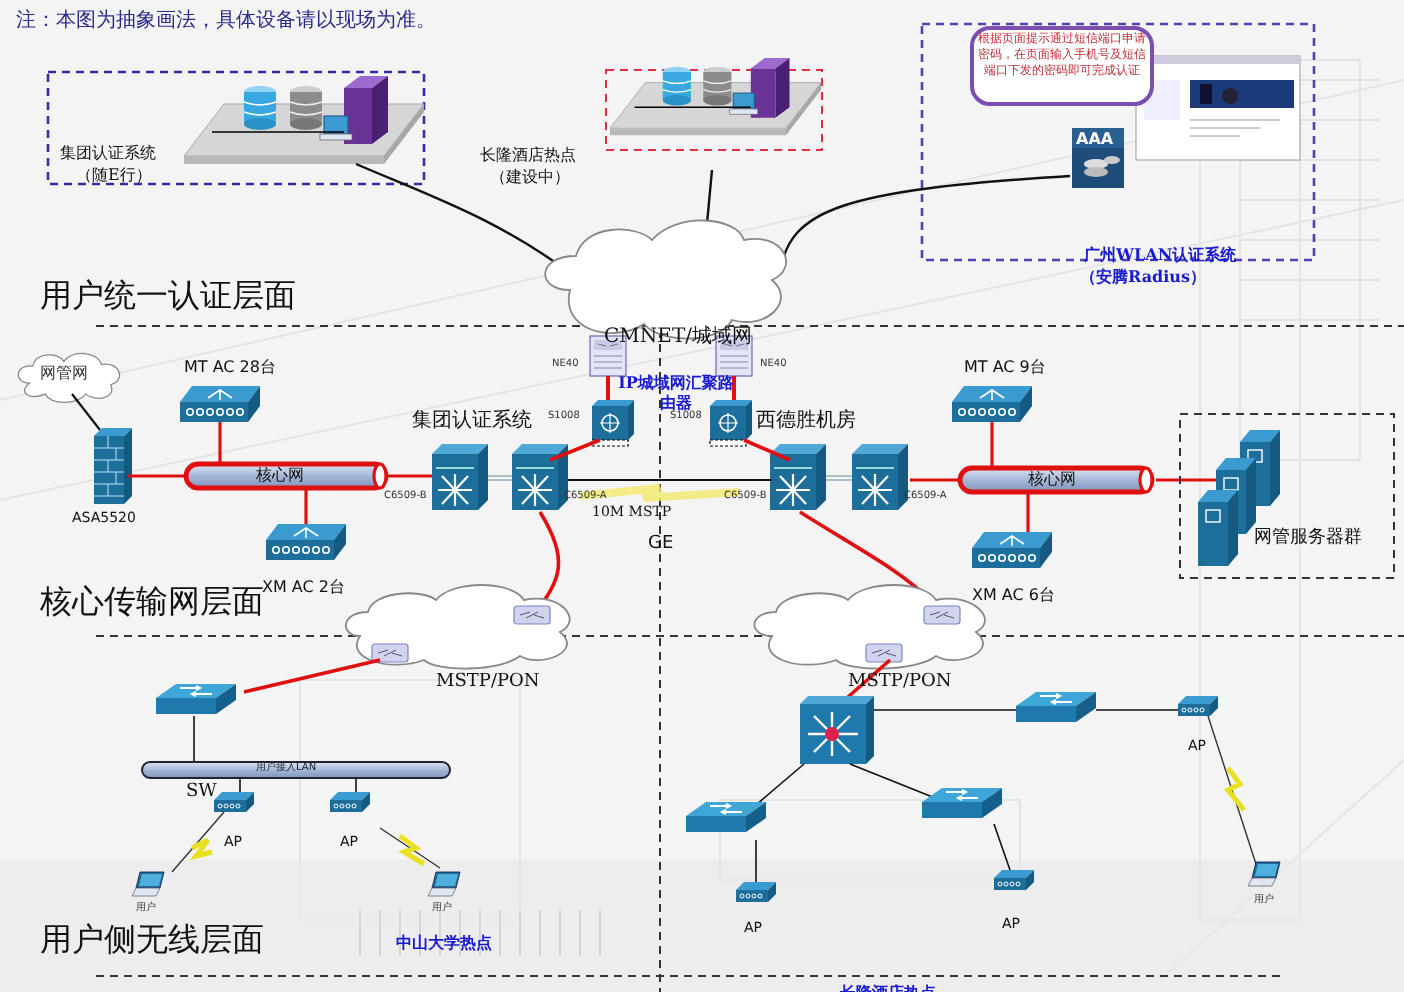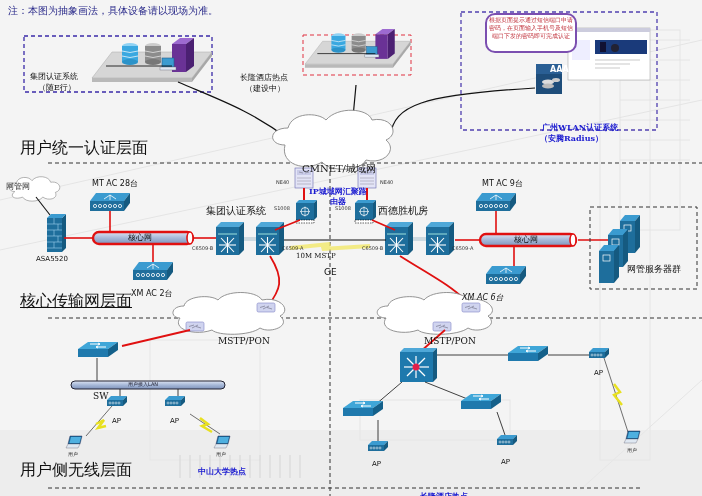--- a/index.html
+++ b/index.html
@@ -325,48 +325,48 @@
   <use href="#ap" x="368" y="441"></use>
   <use href="#ap" x="497" y="435"></use>
   <line x1="604" y1="358" x2="628" y2="432" stroke="#333" stroke-width="0.7"></line>
   <path d="M614 384 L620 392 L614 395 L622 405" stroke="#e8e020" stroke-width="2.5" fill="none"></path>
   <use href="#laptop" x="624" y="431"></use>
 </svg>
 
 <div class="t note">注：本图为抽象画法，具体设备请以现场为准。</div>
 
 <div class="t layer" style="left:20px;top:140px;">用户统一认证层面</div>
-<div class="t layer" style="left:20px;top:293px;text-decoration:underline;">核心传输网层面</div>
+<div class="t layer" style="left:20px;top:293px;">核心传输网层面</div>
 <div class="t layer" style="left:20px;top:462px;">用户侧无线层面</div>
 
 <div class="t lbl serif" style="left:30px;top:49px;font-size:8px;">集团认证系统</div>
 <div class="t lbl serif" style="left:38px;top:60px;font-size:8px;">（随E行）</div>
 <div class="t lbl serif" style="left:240px;top:50px;font-size:8px;">长隆酒店热点</div>
 <div class="t lbl serif" style="left:245px;top:61px;font-size:8px;">（建设中）</div>
 
 <div class="callout">根据页面提示通过短信端口申请密码，在页面输入手机号及短信端口下发的密码即可完成认证</div>
-<div class="t" style="left:538px;top:66px;font-size:8px;color:#fff;font-weight:bold;margin-left:12px;">AAA</div>
+<div class="t" style="left:538px;top:66px;font-size:8px;color:#fff;font-weight:bold;">AAA</div>
 <div class="t blue serif" style="left:542px;top:99px;font-size:8px;">广州WLAN认证系统</div>
 <div class="t blue serif" style="left:540px;top:110px;font-size:8px;">（安腾Radius）</div>
 
 <div class="t serif" style="left:302px;top:140px;font-size:10px;color:#111;">CMNET/城域网</div>
 <div class="t blue serif" style="left:308px;top:162px;width:60px;white-space:normal;text-align:center;line-height:10px;font-size:8px;">IP城域网汇聚路由器</div>
 
 <div class="t small" style="left:276px;top:180px;">NE40</div>
 <div class="t small" style="left:380px;top:180px;">NE40</div>
 <div class="t small" style="left:274px;top:206px;">S1008</div>
 <div class="t small" style="left:335px;top:206px;">S1008</div>
 
-<div class="t" style="left:6px;top:183px;font-size:8px;color:#333;">网管网</div>
+<div class="t" style="left:20px;top:183px;font-size:8px;color:#333;">网管网</div>
 <div class="t lbl" style="left:36px;top:256px;font-size:7px;">ASA5520</div>
 
 <div class="t lbl" style="left:92px;top:180px;font-size:8px;text-align:right;">MT AC 28台</div>
 <div class="t lbl" style="left:131px;top:290px;font-size:8px;">XM AC 2台</div>
 <div class="t lbl" style="left:482px;top:180px;font-size:8px;">MT AC 9台</div>
-<div class="t lbl" style="left:462px;top:294px;font-size:8px;font-style:italic;">XM AC 6台</div>
+<div class="t lbl" style="left:486px;top:294px;font-size:8px;">XM AC 6台</div>
 
 <div class="t" style="left:128px;top:234px;font-size:8px;color:#111;">核心网</div>
 <div class="t" style="left:514px;top:236px;font-size:8px;color:#111;">核心网</div>
 
 <div class="t" style="left:206px;top:206px;font-size:10px;color:#111;">集团认证系统</div>
 <div class="t" style="left:378px;top:206px;font-size:10px;color:#111;">西德胜机房</div>
 
 <div class="t small" style="left:192px;top:246px;">C6509-B</div>
 <div class="t small" style="left:282px;top:246px;">C6509-A</div>
 <div class="t small" style="left:362px;top:246px;">C6509-B</div>

